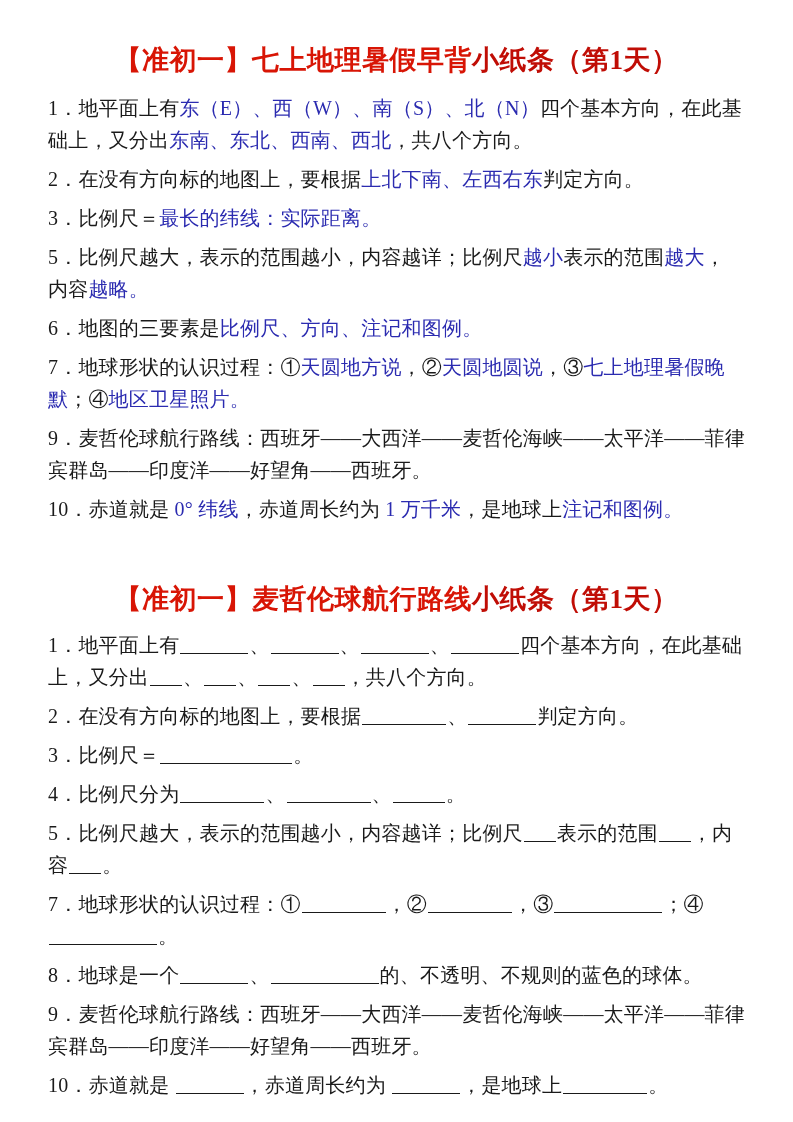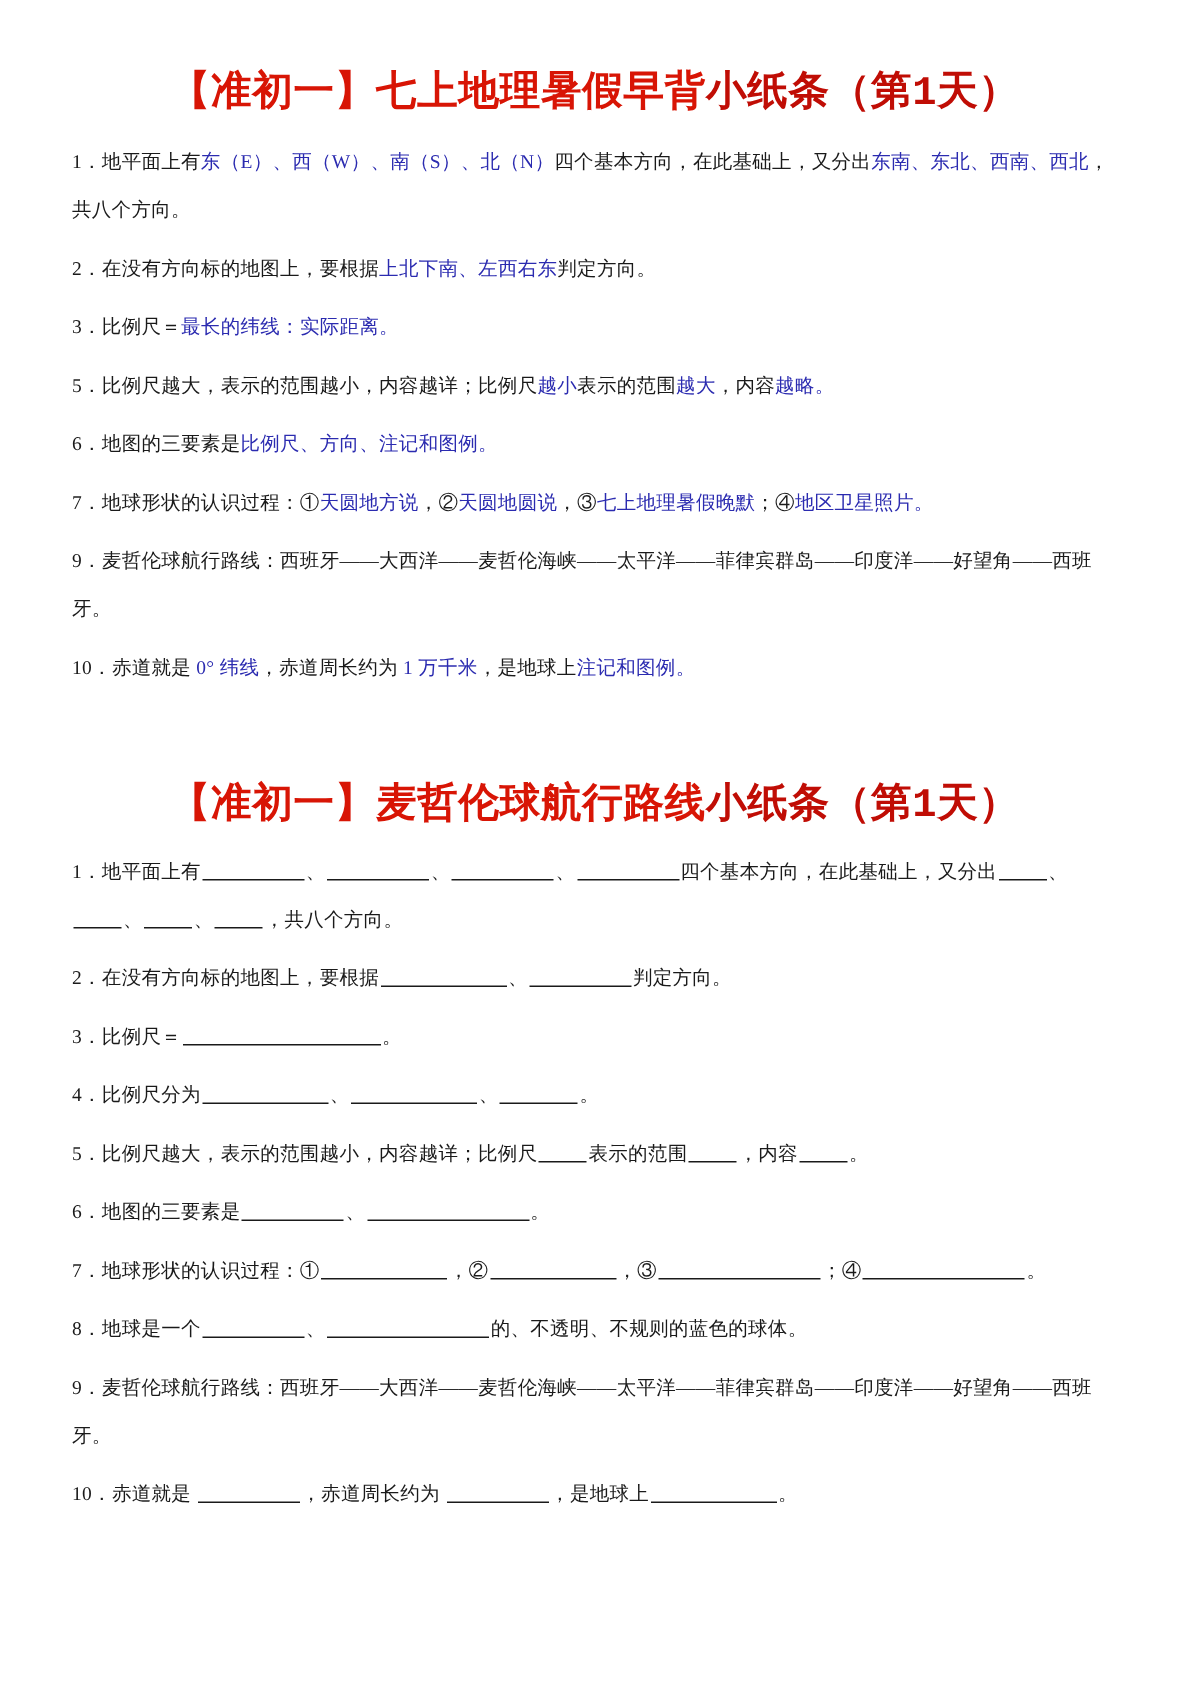--- a/index.html
+++ b/index.html
@@ -24,34 +24,34 @@
   }
 
   
   .section-title {
     text-align: center;
     font-weight: bold;
     font-size: 27px;
     letter-spacing: 0.5px;
     color: #d81505;
     white-space: nowrap;
-    font-family: Liberation Mono, monospace;
+    font-family: Liberation Serif, serif;
   }
   #section-1-title { margin: 42px 0 14px 0; }
   #section-2-title { margin: 56px 0 12px 0; }
   .title-dark { color: #c00d05; }
 
   
   .qlist {
     margin: 0;
     padding: 0;
     list-style: none;
   }
   .qitem {
-    font-size: 13px;
+    font-size: 20px;
     line-height: 32px;
     color: #1a1a1a;
     margin: 0 0 7px 0;
     text-align: left;
     letter-spacing: 0.2px;
     font-family: "Liberation Serif", "DejaVu Serif", serif;
   }
   .qnum {
     color: #1a1a1a;
   }
@@ -97,20 +97,19 @@
   <h1 class="section-title" id="section-2-title">
     <span>【准初一】</span><span>麦哲伦球航行路线</span><span class="title-dark">小纸条（第1天）</span>
   </h1>
 
   <ul class="qlist" id="qlist-evening">
       <li class="qitem"><span class="qnum">1．</span><span class="">地平面上有</span><span class="blank b-m"></span><span class="">、</span><span class="blank b-m"></span><span class="">、</span><span class="blank b-m"></span><span class="">、</span><span class="blank b-m"></span><span class="">四个基本方向，在此基础上，又分出</span><span class="blank b-xs"></span><span class="">、</span><span class="blank b-xs"></span><span class="">、</span><span class="blank b-xs"></span><span class="">、</span><span class="blank b-xs"></span><span class="">，共八个方向。</span></li>
       <li class="qitem"><span class="qnum">2．</span><span class="">在没有方向标的地图上，要根据</span><span class="blank b-l"></span><span class="">、</span><span class="blank b-m"></span><span class="">判定方向。</span></li>
       <li class="qitem"><span class="qnum">3．</span><span class="">比例尺＝</span><span class="blank b-xxl"></span><span class="">。</span></li>
       <li class="qitem"><span class="qnum">4．</span><span class="">比例尺分为</span><span class="blank b-l"></span><span class="">、</span><span class="blank b-l"></span><span class="">、</span><span class="blank b-s"></span><span class="">。</span></li>
       <li class="qitem"><span class="qnum">5．</span><span class="">比例尺越大，表示的范围越小，内容越详；比例尺</span><span class="blank b-xs"></span><span class="">表示的范围</span><span class="blank b-xs"></span><span class="">，内容</span><span class="blank b-xs"></span><span class="">。</span></li>
-      <li class="qitem"><span class="qnum">6．</span><span class="">地图的三要素是</span><span class="blank b-m"></span><span class="">、</span><span class="blank b-xl"></span><span class="">。</span></li>
       <li class="qitem"><span class="qnum">7．</span><span class="">地球形状的认识过程：①</span><span class="blank b-l"></span><span class="">，②</span><span class="blank b-l"></span><span class="">，③</span><span class="blank b-xl"></span><span class="">；④</span><span class="blank b-xl"></span><span class="">。</span></li>
       <li class="qitem"><span class="qnum">8．</span><span class="">地球是一个</span><span class="blank b-m"></span><span class="">、</span><span class="blank b-xl"></span><span class="">的、不透明、不规则的蓝色的球体。</span></li>
       <li class="qitem"><span class="qnum">9．</span><span class="">麦哲伦球航行路线：西班牙——大西洋——麦哲伦海峡——太平洋——菲律宾群岛——印度洋——好望角——西班牙。</span></li>
       <li class="qitem"><span class="qnum">10．</span><span class="">赤道就是 </span><span class="blank b-m"></span><span class="">，赤道周长约为 </span><span class="blank b-m"></span><span class="">，是地球上</span><span class="blank b-l"></span><span class="">。</span></li>
     </ul>
 
 </div>
 
 </body></html>

